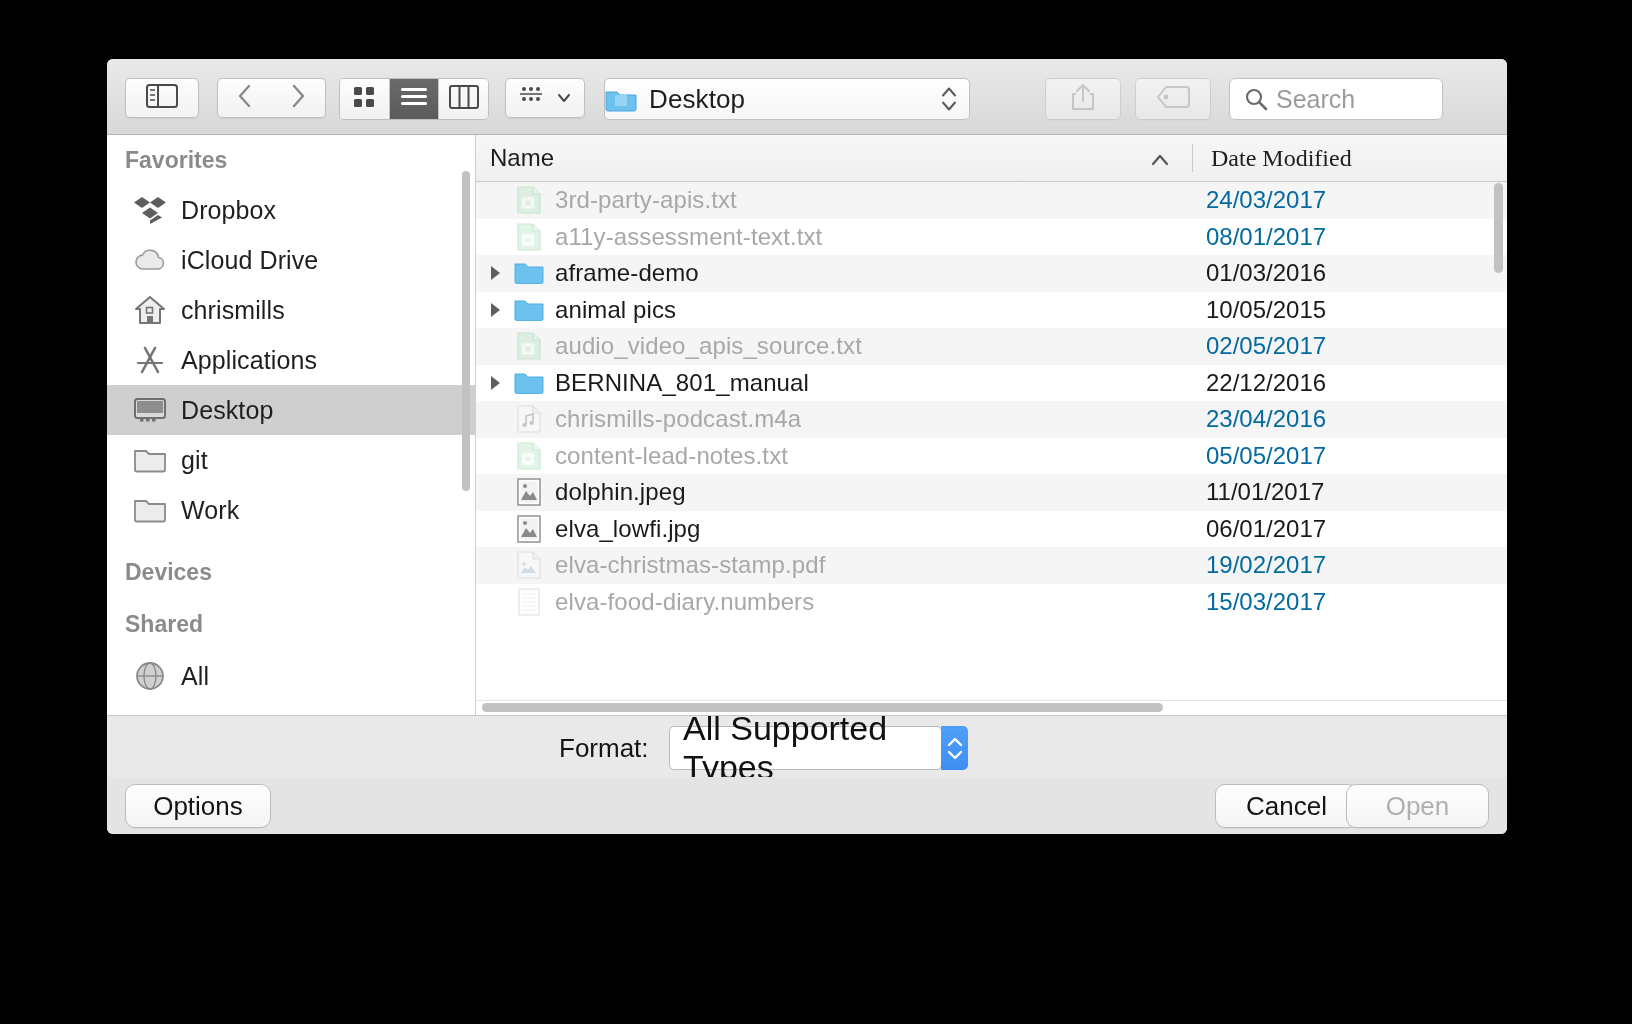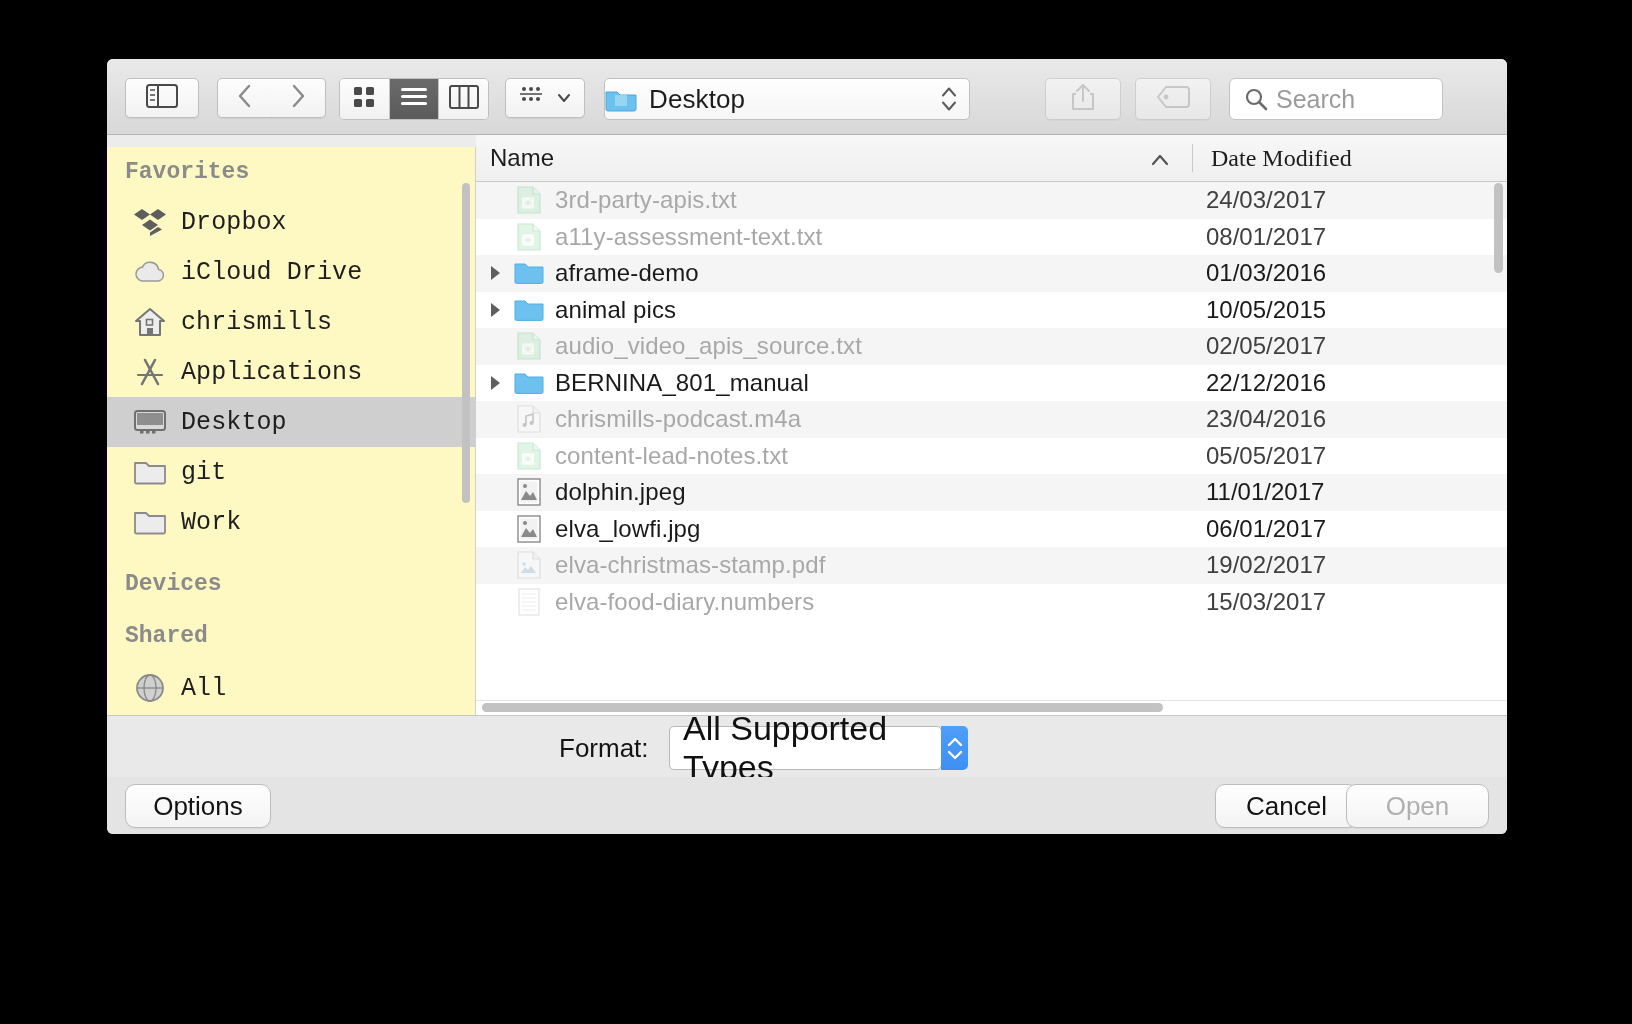--- a/index.html
+++ b/index.html
@@ -86,25 +86,24 @@
     display: flex; align-items: center; box-sizing: border-box;
   }
   #searchbox .sb-text {
     font-size: 25px; color: #9b9b9b; margin-left: 8px;
   }
 
   
   #body { position: absolute; left: 0; top: 76px; width: 100%; height: 580px; }
 
   #sidebar {
-    position: absolute; left: 0; top: 12px; width: 368px; height: 100%;
-    background: #fef9c3;
+    position: absolute; left: 0; top: 0; width: 368px; height: 100%;
+    background: #ffffff;
     border-right: 1px solid #cfcfcf;
     overflow: hidden;
-    font-family: Liberation Mono, monospace;
   }
   .sb-group {
     font-size: 23px; font-weight: bold; color: #8b8b8b;
     padding: 0 0 0 18px; height: 50px; line-height: 50px;
   }
   .sb-item {
     height: 50px; display: flex; align-items: center;
     padding-left: 26px; box-sizing: border-box;
   }
   .sb-item.selected { background: #cfcfcf; }
@@ -153,21 +152,21 @@
     width: 30px; height: 30px; flex: none; margin-right: 11px;
     display: flex; align-items: center; justify-content: center;
   }
   .row .fname {
     font-size: 24px; color: #1a1a1a; letter-spacing: .1px; white-space: nowrap;
   }
   .row.dim .fname { color: #a8a8a8; }
   .row .fdate {
     position: absolute; left: 730px; font-size: 24px; color: #1a1a1a;
   }
-  .row.dim .fdate { color: #404040; }
+  .row.dim .fdate { color: #0369a1; }
   .row.dim .ficon { opacity: 0.45; }
 
   #list-vscroll {
     position: absolute; right: 4px; top: 48px; width: 9px; height: 90px;
     background: #c2c2c2; border-radius: 5px;
   }
   #list-hscroll-track {
     position: absolute; left: 0; right: 0; bottom: 0; height: 14px;
     background: #ffffff; border-top: 1px solid #e4e4e4;
   }

